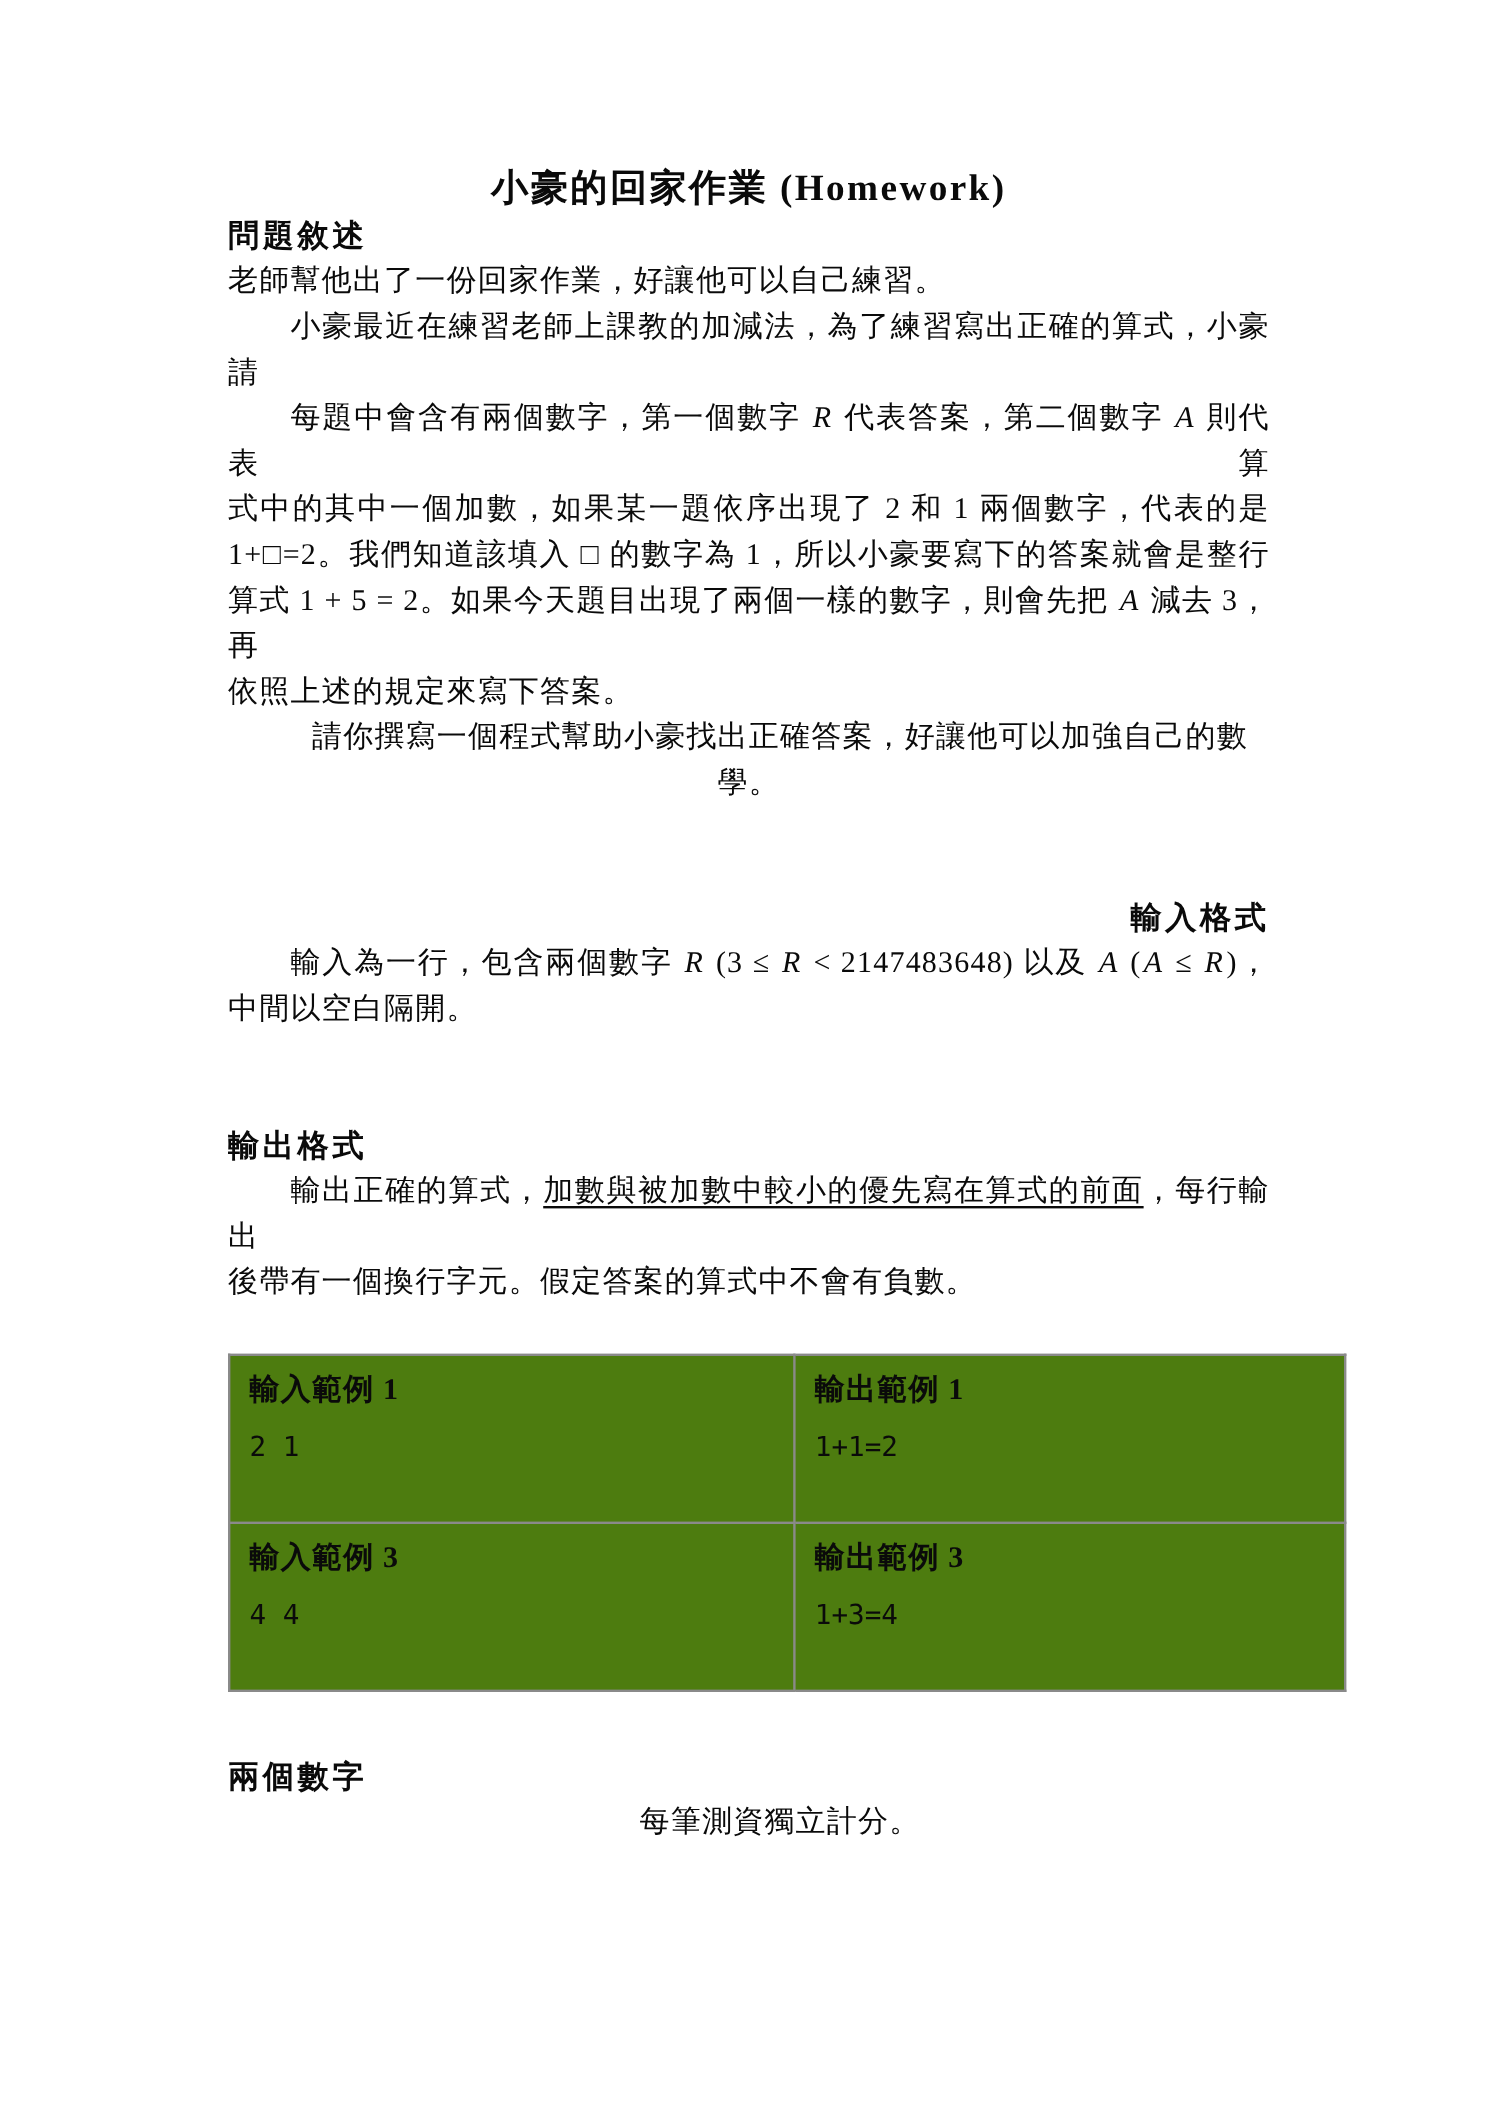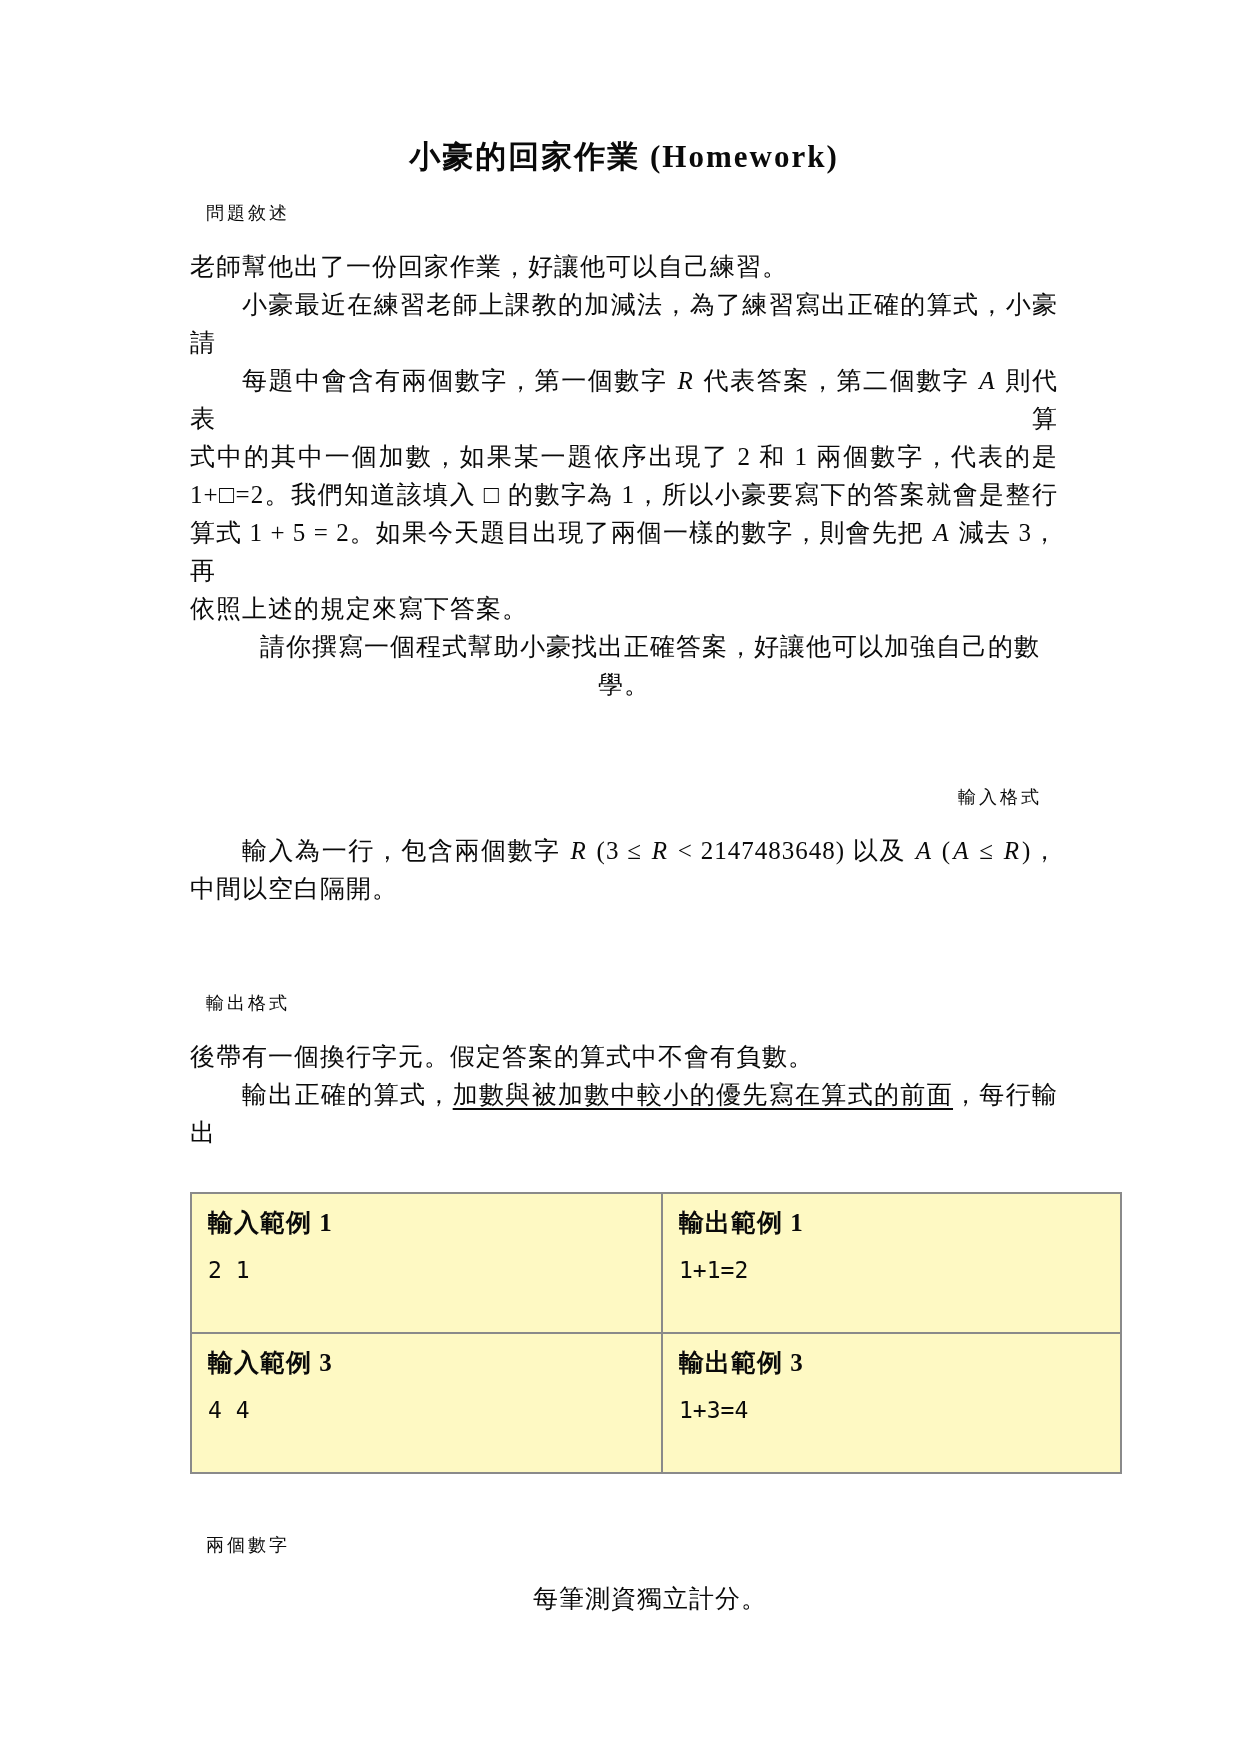--- a/index.html
+++ b/index.html
@@ -7,37 +7,37 @@
     width:1240px;height:1755px;background:#ffffff;color:#0a0a0a;
     font-family:"Liberation Serif","DejaVu Serif",serif;
     overflow:hidden;position:relative;
   }
   .page{width:868px;margin-left:190px;}
   .doc-title{
     font-size:31px;font-weight:700;text-align:center;
     margin:136px 0 0 0;line-height:42px;letter-spacing:2px;
   }
   .sec-heading{
-    font-size:18px;font-weight:400;line-height:38px;margin:16px;
+    font-size:26px;font-weight:700;line-height:38px;margin:0;
     letter-spacing:3px;
   }
   .mt-input{margin-top:74px;text-align:right;}
   .mt-output{margin-top:76px;}
   .mt-scoring{margin-top:52px;}
   .ln{font-size:25px;line-height:38px;letter-spacing:1px;}
   .indent{text-indent:52px;text-align:center;}
   .jl{text-align:justify;text-align-last:justify;}
   .it{font-style:italic;padding:0 2px;}
   .u{text-decoration:underline;text-underline-offset:5px;}
   table.examples{
     border-collapse:collapse;width:862px;margin-top:40px;table-layout:fixed;
   }
   table.examples td{
     border:2px solid #8a8a8a;vertical-align:top;
-    padding:12px 16px 0 16px;height:126px;background:#fef9c3;
+    padding:12px 16px 0 16px;height:126px;background:#4d7c0f;
   }
   td.col-in{width:437px;}
   td.col-out{width:425px;}
   .cell-label{font-size:25px;font-weight:700;line-height:34px;letter-spacing:1px;}
   .cell-value{
     font-family:"DejaVu Sans Mono",monospace;font-size:23px;
     margin-top:16px;white-space:pre;letter-spacing:0;line-height:28px;
   }
 </style>
 </head>
@@ -65,22 +65,22 @@
   </div>
 
   <h2 class="sec-heading mt-input">輸入格式</h2>
   <div>
     <div class="ln indent jl"><span>輸入為一行，包含兩個數字 </span><span class="it">R</span><span> (3 ≤ </span><span class="it">R</span><span> &lt; 2147483648) 以及 </span><span class="it">A</span><span> (</span><span class="it">A</span><span> ≤ </span><span class="it">R</span><span>)，</span></div>
     <div class="ln"><span>中間以空白隔開。</span></div>
   </div>
 
   <h2 class="sec-heading mt-output">輸出格式</h2>
   <div>
+    <div class="ln indent jl"><span>輸出正確的算式，</span><span class="u">加數與被加數中較小的優先寫在算式的前面</span><span>，每行輸出</span></div>
     <div class="ln"><span>後帶有一個換行字元。假定答案的算式中不會有負數。</span></div>
-    <div class="ln indent jl"><span>輸出正確的算式，</span><span class="u">加數與被加數中較小的優先寫在算式的前面</span><span>，每行輸出</span></div>
   </div>
 
   <table class="examples">
     <tbody>
       <tr>
         <td class="col-in">
           <div class="cell-label">輸入範例 1</div>
           <div class="cell-value">2 1</div>
         </td>
         <td class="col-out">

